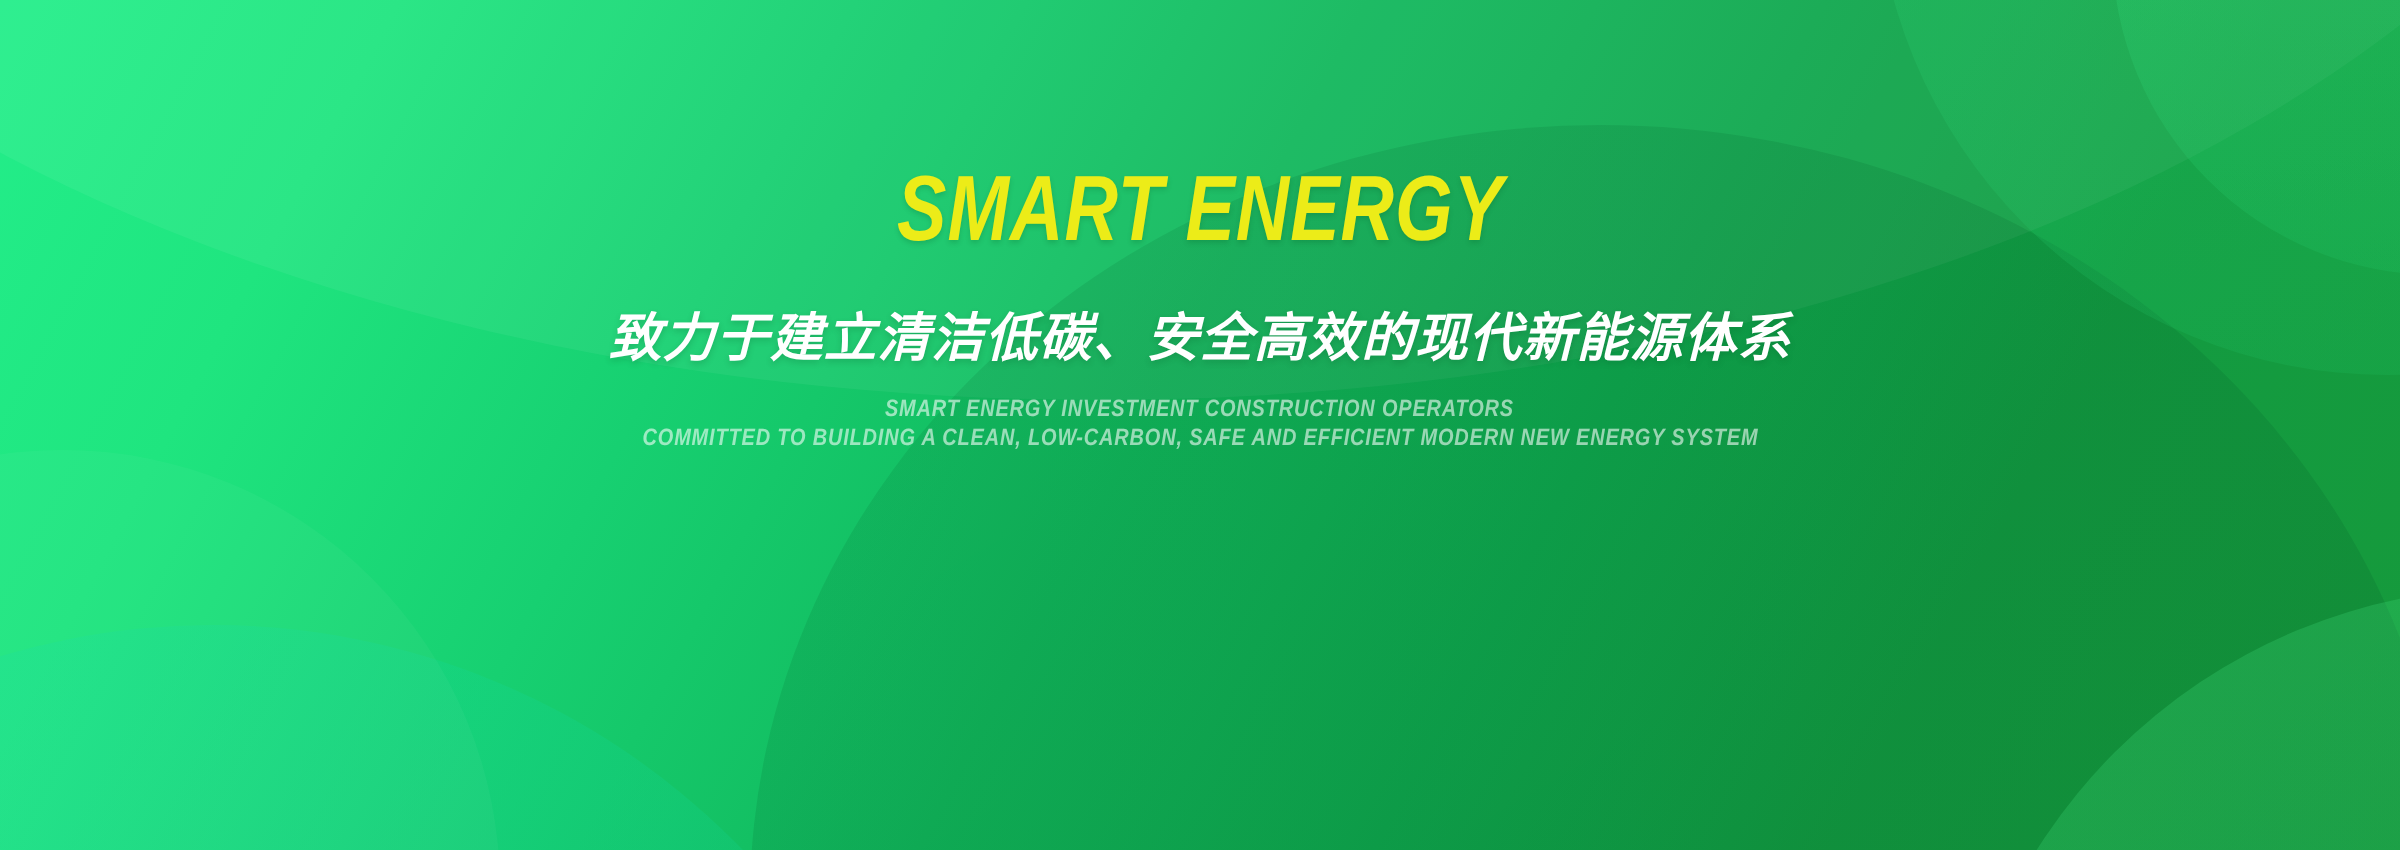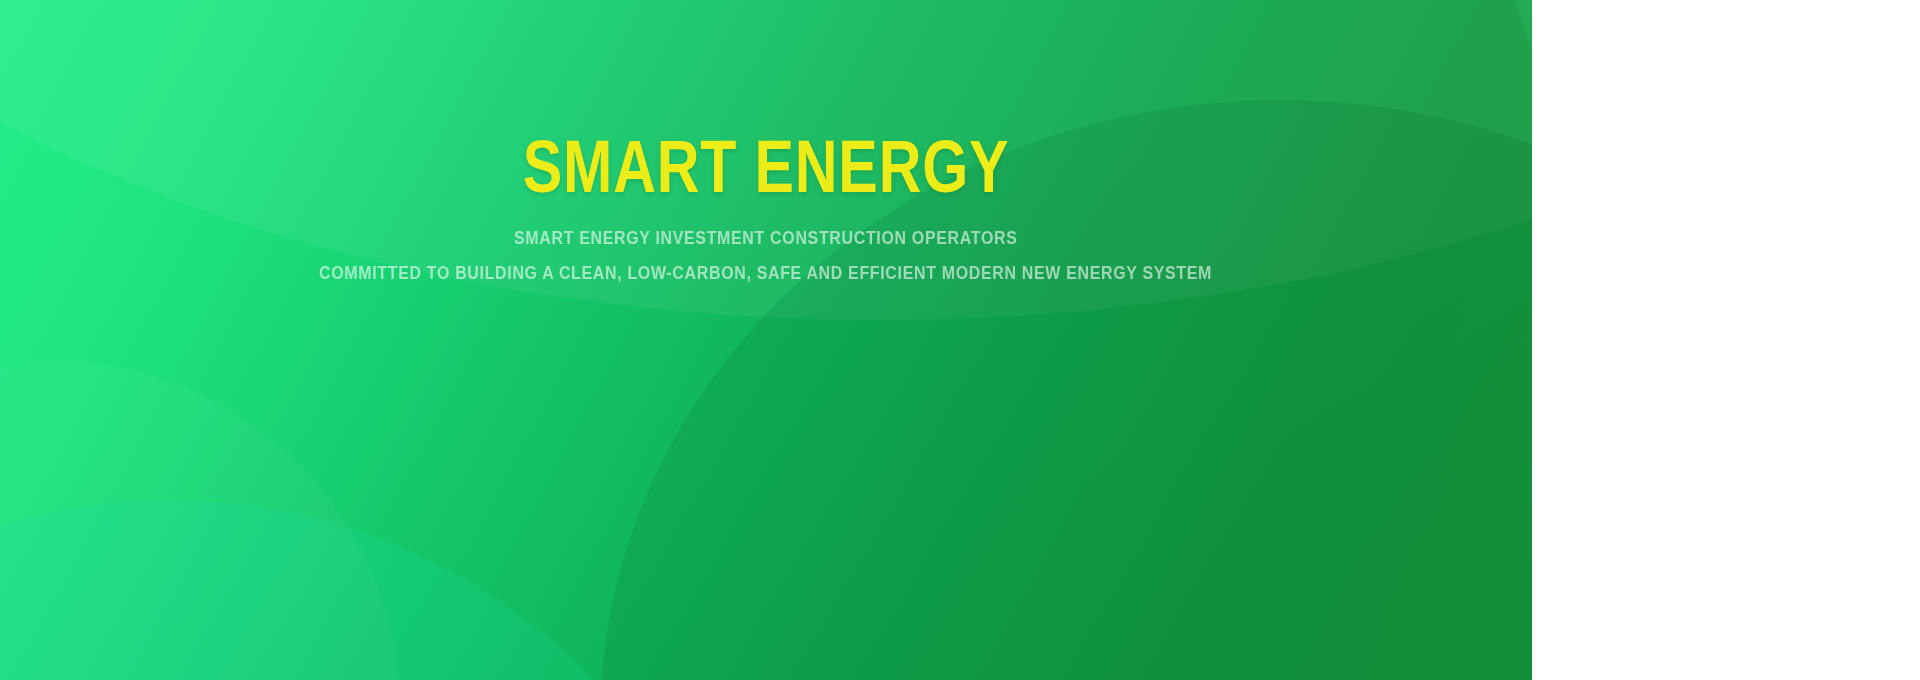--- a/index.html
+++ b/index.html
@@ -4,33 +4,34 @@
 <title>Smart Energy Banner</title>
 <style>
   html, body {
     margin: 0;
     padding: 0;
     background: #ffffff;
   }
 
   .banner {
     position: relative;
-    width: 1532px;
+    width: 1920px;
     height: 680px;
     overflow: hidden;
     font-family: "Liberation Sans", "DejaVu Sans", sans-serif;
     
     background: linear-gradient(118deg,
         #23EE8A 0%,
         #1FE57F 14%,
         #17D071 30%,
         #11B85C 48%,
         #0FA84E 64%,
         #139B41 80%,
         #169A3B 100%);
+    font-style: italic;
   }
 
   
   .blob {
     position: absolute;
     border-radius: 50%;
     pointer-events: none;
   }
 
   
@@ -142,21 +143,21 @@
     white-space: nowrap;
     margin: 44px 0 0 0;
     text-shadow: 0 2px 5px rgba(0, 70, 30, 0.20);
   }
 
   .eyebrow-group {
     margin-top: 24px;
     display: flex;
     flex-direction: column;
     align-items: center;
-    gap: 14px;
+    gap: 2px;
   }
 
   .eyebrow {
     color: rgba(255, 255, 255, 0.58);
     font-size: 19px;
     line-height: 1.1;
     font-weight: 700;
     letter-spacing: 0.8px;
     white-space: nowrap;
     transform: scaleX(0.84);
@@ -175,20 +176,21 @@
   <div class="blob blob-tr-small"></div>
   <div class="blob blob-br"></div>
   <div class="blob blob-bl"></div>
   <div class="blob blob-bl-dark"></div>
 
   <div class="content">
 
     <h1 class="title-en">SMART ENERGY</h1>
 
 
+    <p class="subtitle-cn">致力于建立清洁低碳、安全高效的现代新能源体系</p>
 
     <div class="eyebrow-group">
       <p class="eyebrow">SMART ENERGY INVESTMENT CONSTRUCTION OPERATORS</p>
       <p class="eyebrow">COMMITTED TO BUILDING A CLEAN, LOW-CARBON, SAFE AND EFFICIENT MODERN NEW ENERGY SYSTEM</p>
     </div>
 
   </div>
 </div>
 
 </body></html>

